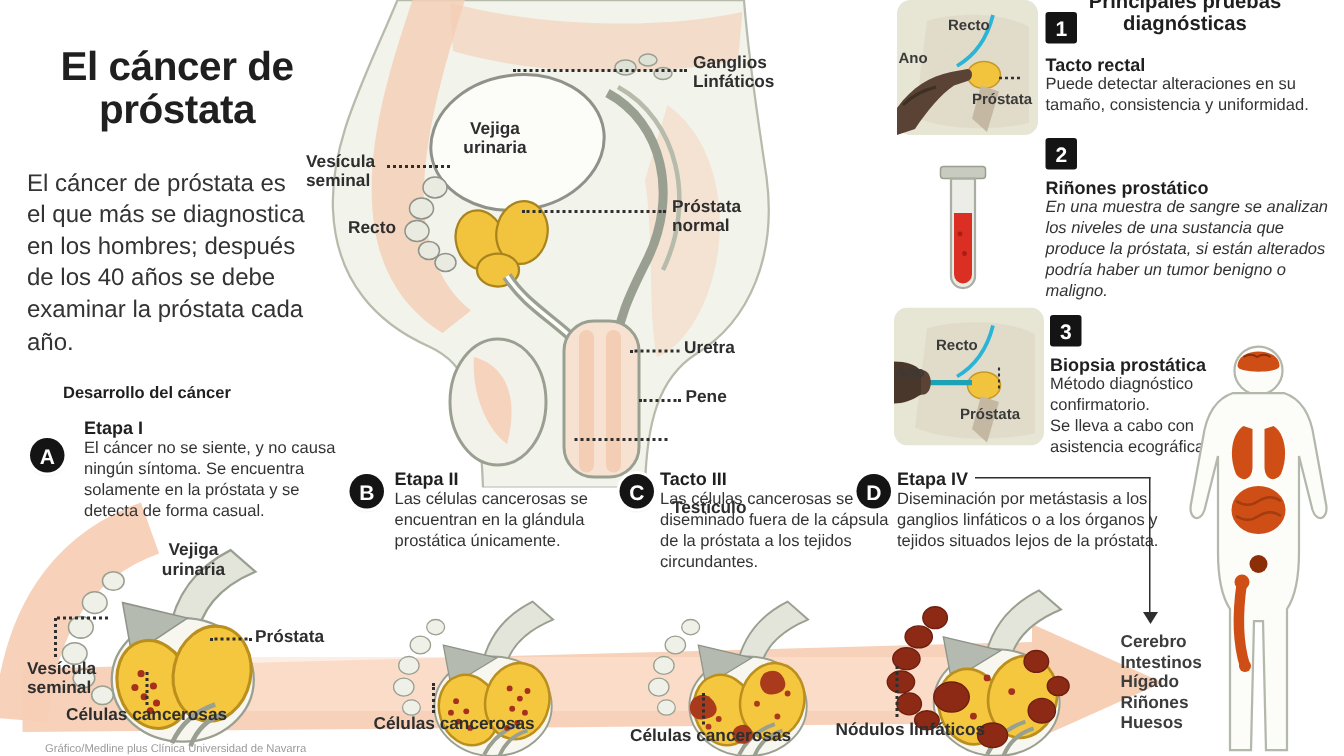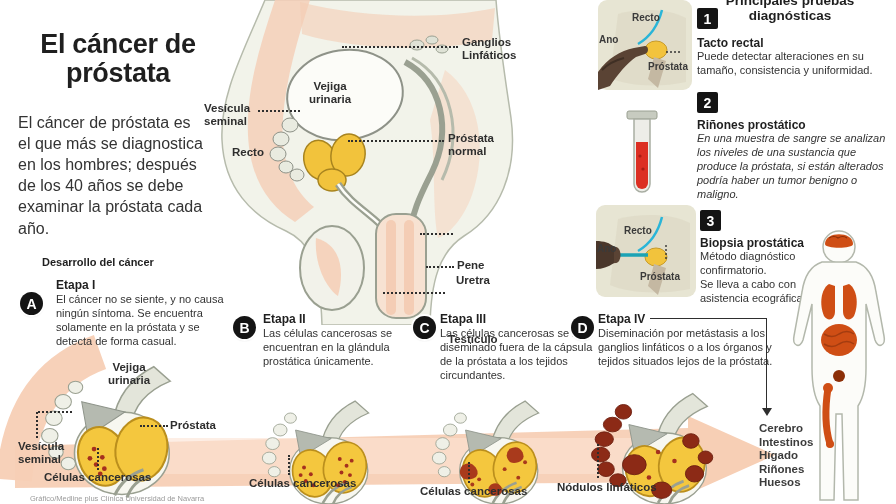--- a/index.html
+++ b/index.html
@@ -81,21 +81,21 @@
   <div class="abs leader" style="left:342px;top:46px;width:116px;"></div>
   <div class="abs lbl pre" style="left:293px;top:80px;width:74px;text-align:center;">Vejiga
 urinaria</div>
   <div class="abs lbl pre" style="left:204px;top:102px;">Vesícula
 seminal</div>
   <div class="abs leader" style="left:258px;top:110px;width:42px;"></div>
   <div class="abs lbl" style="left:232px;top:146px;">Recto</div>
   <div class="abs lbl pre" style="left:448px;top:132px;">Próstata
 normal</div>
   <div class="abs leader" style="left:348px;top:140px;width:96px;"></div>
-  <div class="abs lbl" style="left:456px;top:226px;margin-top:48px;">Uretra</div>
+  <div class="abs lbl" style="left:456px;top:226px;">Uretra</div>
   <div class="abs leader" style="left:420px;top:233px;width:33px;"></div>
   <div class="abs lbl" style="left:457px;top:259px;">Pene</div>
   <div class="abs leader" style="left:426px;top:266px;width:28px;"></div>
   <div class="abs lbl" style="left:448px;top:285px;margin-top:48px;">Testículo</div>
   <div class="abs leader" style="left:383px;top:292px;width:62px;"></div>
 
   <div class="abs tests-head pre" style="left:690px;top:-7px;width:200px;">Principales pruebas
 diagnósticas</div>
 
   <div class="abs" style="left:598px;top:0;width:94px;height:90px;">
@@ -173,31 +173,31 @@
 
   <div class="abs circleltr" style="left:20px;top:292px;">A</div>
   <div class="abs stage-title" style="left:56px;top:278px;">Etapa I</div>
   <div class="abs stage-text" style="left:56px;top:293px;width:182px;">El cáncer no se siente, y no causa ningún síntoma. Se encuentra solamente en la próstata y se detecta de forma casual.</div>
 
   <div class="abs circleltr" style="left:233px;top:316px;">B</div>
   <div class="abs stage-title" style="left:263px;top:312px;">Etapa II</div>
   <div class="abs stage-text" style="left:263px;top:327px;width:158px;">Las células cancerosas se encuentran en la glándula prostática únicamente.</div>
 
   <div class="abs circleltr" style="left:413px;top:316px;">C</div>
-  <div class="abs stage-title" style="left:440px;top:312px;">Etapa III</div>
+  <div class="abs stage-title" style="left:440px;top:312px;">Tacto III</div>
   <div class="abs stage-text" style="left:440px;top:327px;width:165px;">Las células cancerosas se han diseminado fuera de la cápsula de la próstata a los tejidos circundantes.</div>
 
   <div class="abs circleltr" style="left:571px;top:316px;">D</div>
   <div class="abs stage-title" style="left:598px;top:312px;">Etapa IV</div>
   <div class="abs stage-text" style="left:598px;top:327px;width:178px;">Diseminación por metástasis a los ganglios linfáticos o a los órganos y tejidos situados lejos de la próstata.</div>
 
   <div class="abs rule" style="left:650px;top:318px;width:117px;"></div>
   <div class="abs" style="left:766px;top:318px;width:0;height:90px;border-left:1.5px solid #2e2e2e;"></div>
   <div class="abs arrowhead-down" style="left:762px;top:408px;"></div>
-  <div class="abs meta-list" style="left:747px;top:422px;margin-left:12px;">
+  <div class="abs meta-list" style="left:747px;top:422px;">
     <div>Cerebro</div>
     <div>Intestinos</div>
     <div>Hígado</div>
     <div>Riñones</div>
     <div>Huesos</div>
   </div>
 
   <svg class="abs" style="left:22px;top:358px;" width="175" height="140" viewBox="0 0 170 135">
     <path d="M88,62 C92,38 104,20 128,8 L144,22 C120,32 108,48 106,66 Z" fill="#e3e5da" stroke="#9aa091" stroke-width="1.5"></path>
     <ellipse cx="52" cy="28" rx="7" ry="6" fill="#eff0e7" stroke="#9aa091"></ellipse>

